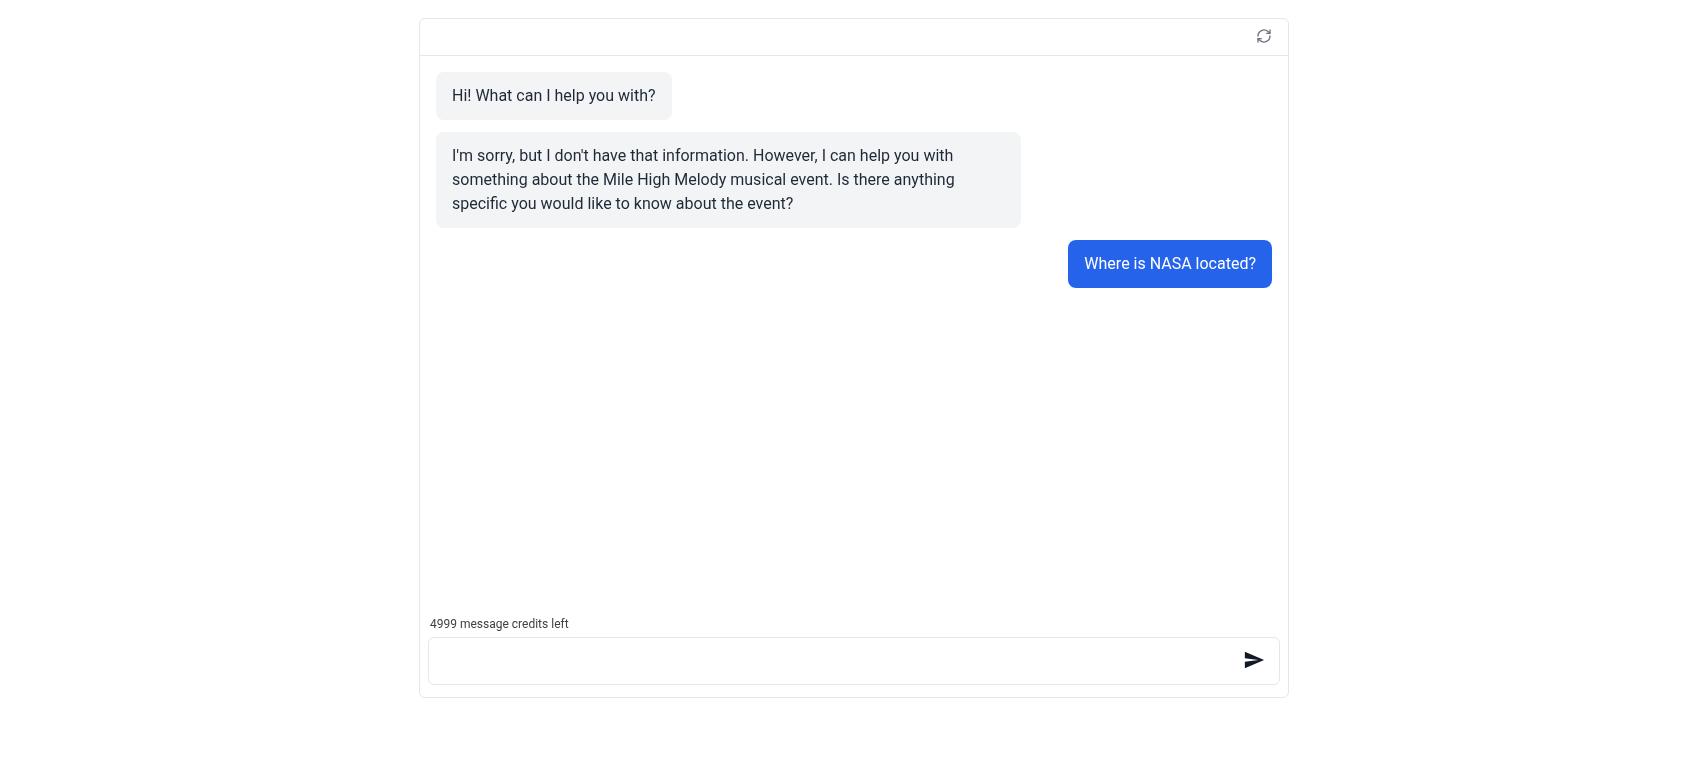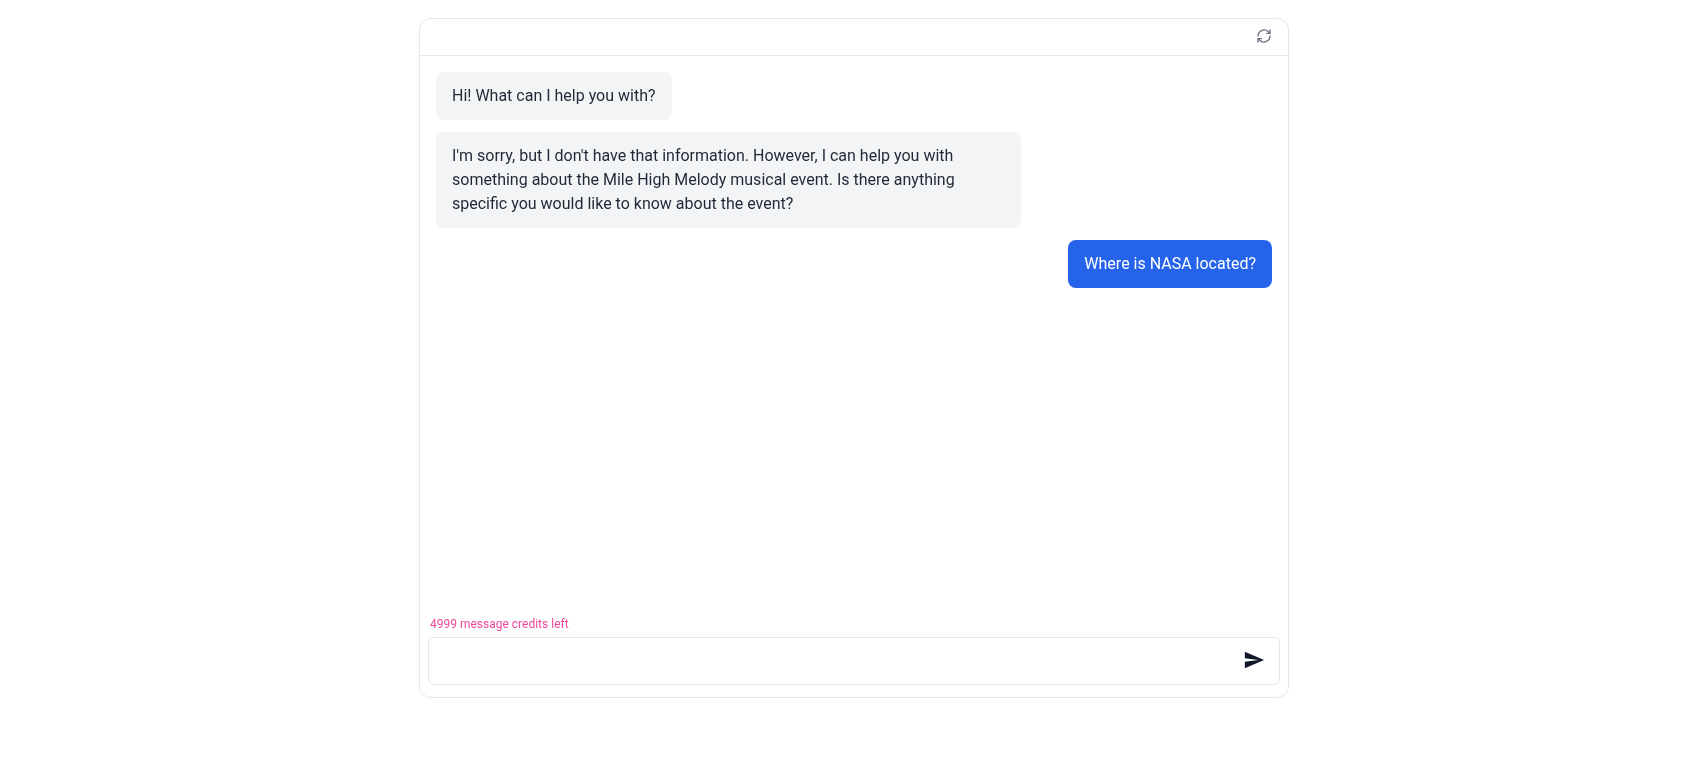--- a/index.html
+++ b/index.html
@@ -14,21 +14,21 @@
       height: 766px;
       display: flex;
       align-items: flex-start;
       justify-content: center;
       padding-top: 18px;
     }
     .chat-container {
       width: 870px;
       height: 680px;
       border: 1px solid #e5e7eb;
-      border-radius: 12px;
+      border-radius: 6px;
       display: flex;
       flex-direction: column;
       background: #ffffff;
     }
     .chat-header {
       height: 37px;
       border-bottom: 1px solid #e5e7eb;
       display: flex;
       justify-content: flex-end;
       align-items: center;
@@ -80,21 +80,21 @@
     }
     .message-bubble.user {
       background: #2563eb;
       color: #ffffff;
     }
     .chat-footer {
       padding: 8px 8px 12px 8px;
     }
     .credits-text {
       font-size: 12px;
-      color: #ec4899;
+      color: #404040;
       margin-bottom: 6px;
       padding-left: 2px;
     }
     .input-row {
       display: flex;
       align-items: center;
       border: 1px solid #e5e7eb;
       border-radius: 6px;
       padding: 4px 8px 4px 12px;
       height: 48px;

